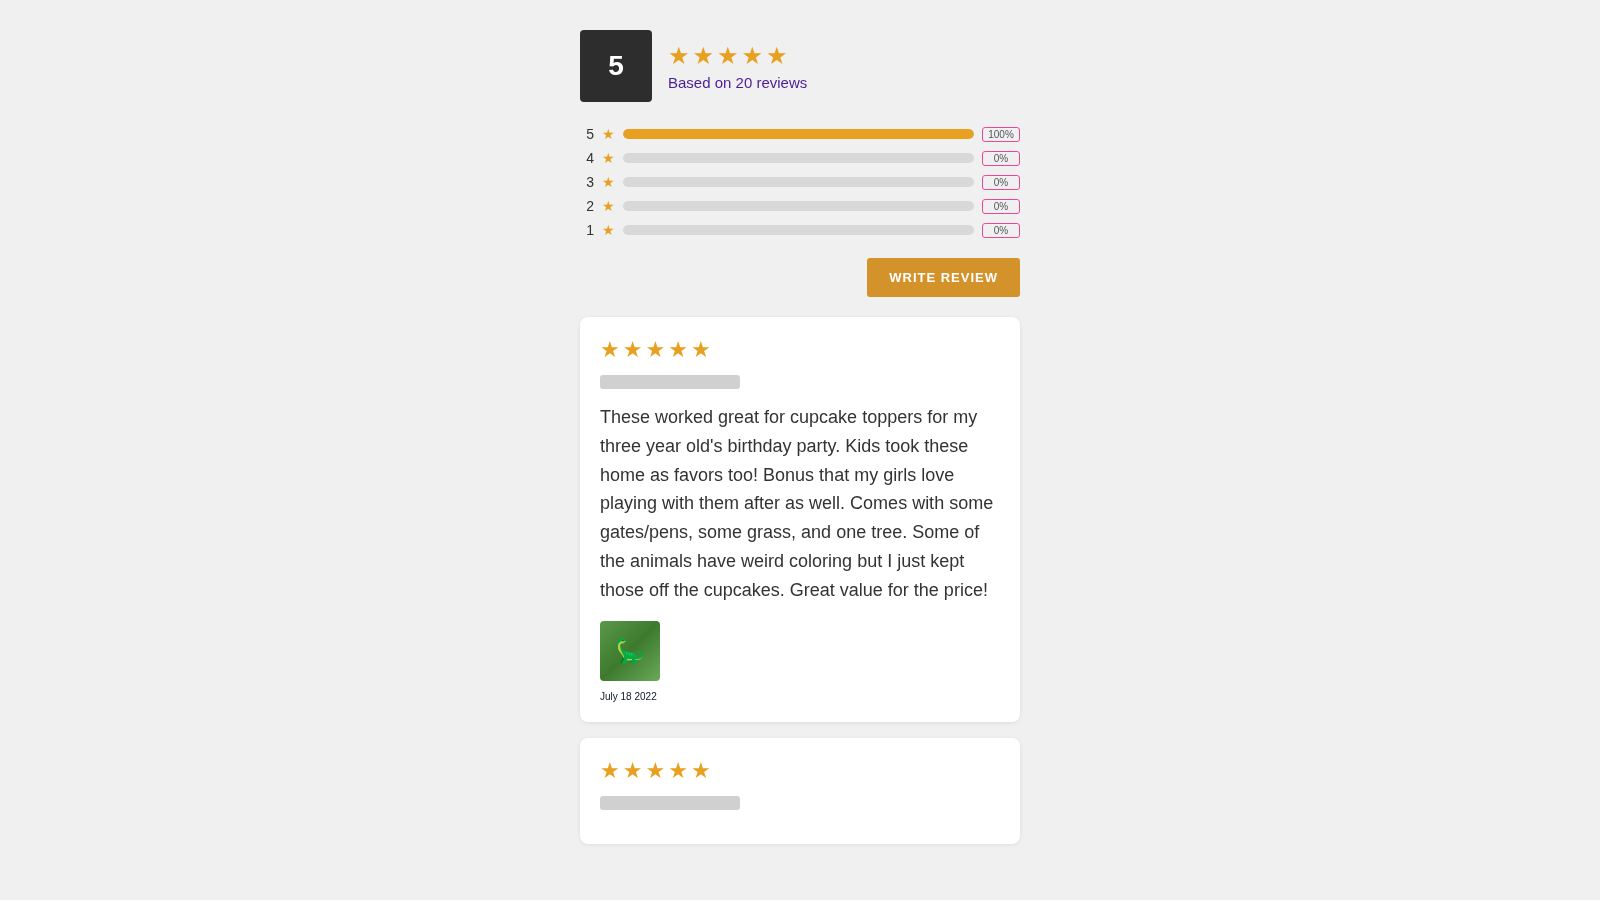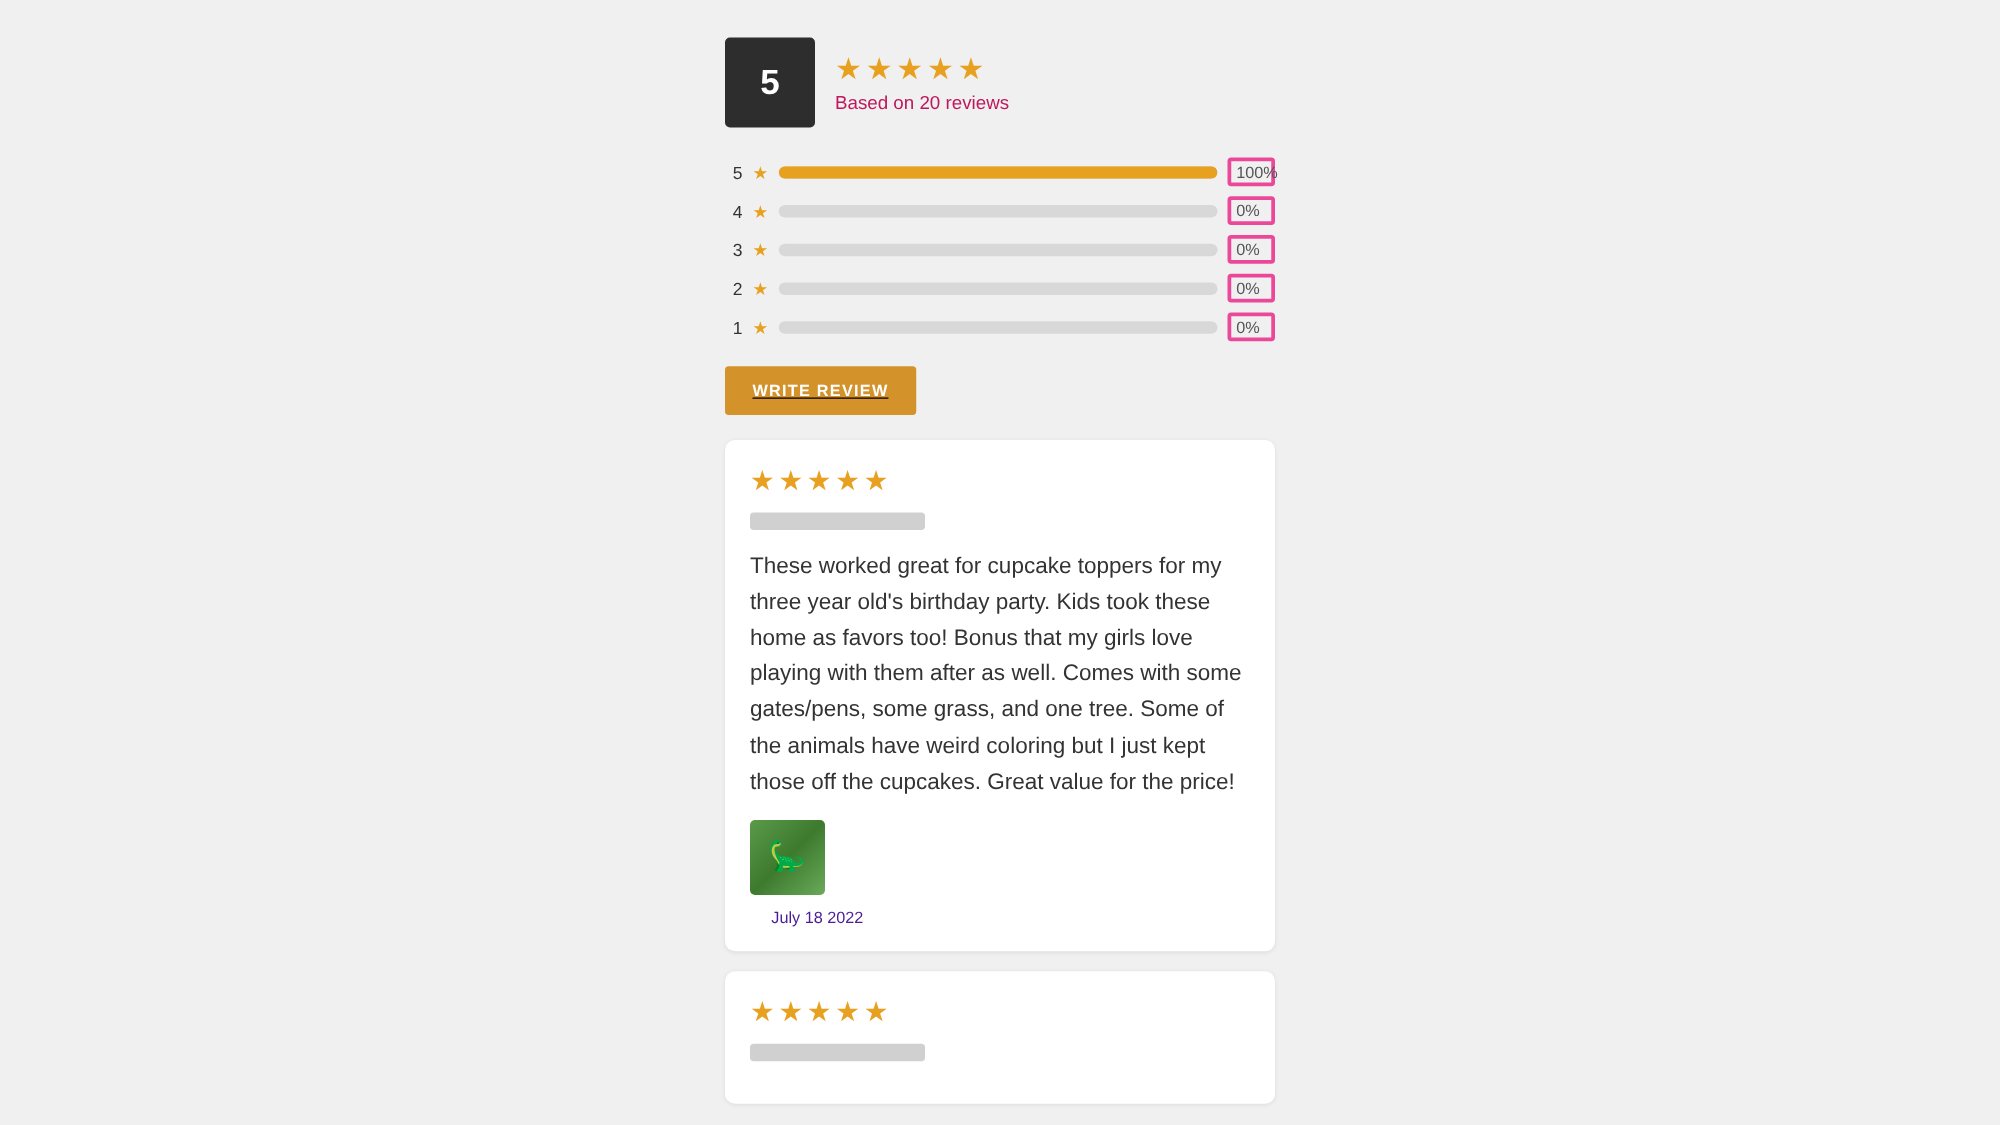--- a/index.html
+++ b/index.html
@@ -44,21 +44,21 @@
     .stars-display {
       display: flex;
       gap: 3px;
     }
     .star-icon {
       font-size: 24px;
       color: #e8a020;
     }
     .based-on {
       font-size: 15px;
-      color: #be185d;
+      color: #4c1d95;
     }
     
     .rating-bars {
       margin-bottom: 20px;
     }
     .bar-row {
       display: flex;
       align-items: center;
       gap: 8px;
       margin-bottom: 8px;
@@ -81,34 +81,34 @@
       background: #d8d8d8;
       border-radius: 5px;
       overflow: hidden;
     }
     .bar-fill {
       height: 100%;
       background: #e8a020;
       border-radius: 5px;
     }
     .bar-pct {
-      font-size: 13px;
+      font-size: 10px;
       color: #555;
       width: 38px;
-      border: 3px solid #ec4899;
+      text-align: center;
+      border: 1px solid #ec4899;
       border-radius: 3px;
       padding: 1px 4px;
       flex-shrink: 0;
     }
     
     .write-review-row {
       display: flex;
-      justify-content: flex-start;
+      justify-content: flex-end;
       margin-bottom: 20px;
-      text-decoration: underline;
     }
     .write-review-btn {
       background: #d4922a;
       color: white;
       border: none;
       padding: 12px 22px;
       font-size: 13px;
       font-weight: bold;
       letter-spacing: 1px;
       border-radius: 3px;
@@ -157,23 +157,22 @@
     .review-image-inner {
       width: 100%;
       height: 100%;
       background: linear-gradient(135deg, #5a9a4a 0%, #3d7a2e 50%, #6aaa5a 100%);
       display: flex;
       align-items: center;
       justify-content: center;
       font-size: 24px;
     }
     .review-date {
-      font-size: 13px;
-      color: #4c1d95;
-      margin-left: 17px;
+      font-size: 10px;
+      color: #0f172a;
     }
   </style>
 </head>
 <body>
 
 <div class="page-container">
 
   <div class="rating-summary">
     <div class="rating-badge">
       <span>5</span>

